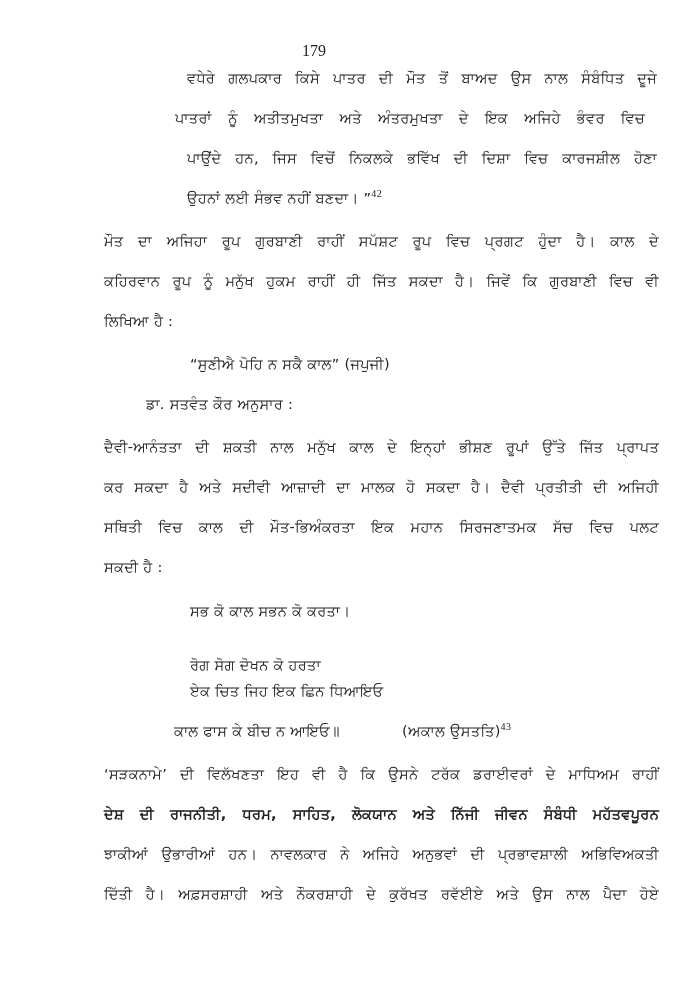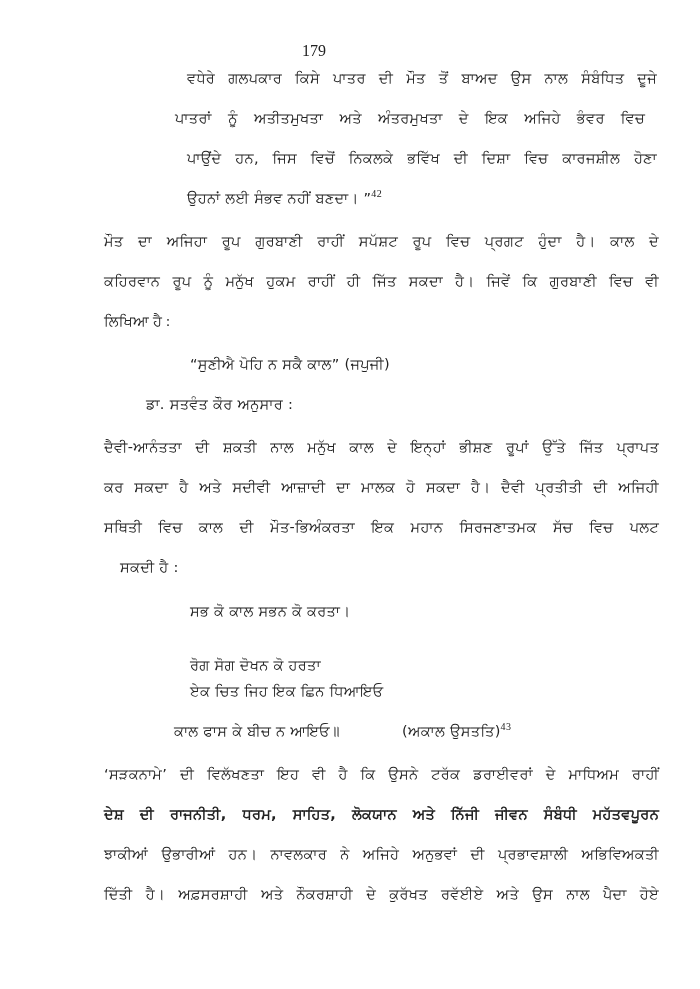--- a/index.html
+++ b/index.html
@@ -56,32 +56,32 @@
     <div class="line justify" style="top:110px; left:175px; width:470px;">ਪਾਤਰਾਂ ਨੂੰ ਅਤੀਤਮੁਖਤਾ ਅਤੇ ਅੰਤਰਮੁਖਤਾ ਦੇ ਇਕ ਅਜਿਹੇ ਭੰਵਰ ਵਿਚ</div>
     <div class="line justify" style="top:150px; left:187px; width:470px;">ਪਾਉਂਦੇ ਹਨ, ਜਿਸ ਵਿਚੋਂ ਨਿਕਲਕੇ ਭਵਿੱਖ ਦੀ ਦਿਸ਼ਾ ਵਿਚ ਕਾਰਜਸ਼ੀਲ ਹੋਣਾ</div>
     <div class="line" style="top:190px; left:187px;">
       <span>ਉਹਨਾਂ ਲਈ ਸੰਭਵ ਨਹੀਂ ਬਣਦਾ। ”</span><span class="sup">42</span>
     </div>
   </div>
 
   <div>
     <div class="line justify" style="top:233px; left:104px; width:555px;">ਮੌਤ ਦਾ ਅਜਿਹਾ ਰੂਪ ਗੁਰਬਾਣੀ ਰਾਹੀਂ ਸਪੱਸ਼ਟ ਰੂਪ ਵਿਚ ਪ੍ਰਗਟ ਹੁੰਦਾ ਹੈ। ਕਾਲ ਦੇ</div>
     <div class="line justify" style="top:273px; left:104px; width:555px;">ਕਹਿਰਵਾਨ ਰੂਪ ਨੂੰ ਮਨੁੱਖ ਹੁਕਮ ਰਾਹੀਂ ਹੀ ਜਿੱਤ ਸਕਦਾ ਹੈ। ਜਿਵੇਂ ਕਿ ਗੁਰਬਾਣੀ ਵਿਚ ਵੀ</div>
-    <div class="line" style="top:313px; left:104px;font-family:Liberation Serif, serif;">ਲਿਖਿਆ ਹੈ :</div>
+    <div class="line" style="top:313px; left:104px;">ਲਿਖਿਆ ਹੈ :</div>
   </div>
 
   <div class="line" style="top:356px; left:190px;">“ਸੁਣੀਐ ਪੋਹਿ ਨ ਸਕੈ ਕਾਲ” (ਜਪੁਜੀ)</div>
 
   <div class="line" style="top:396px; left:146px;">ਡਾ. ਸਤਵੰਤ ਕੌਰ ਅਨੁਸਾਰ :</div>
 
   <div>
     <div class="line justify" style="top:439px; left:104px; width:555px;">ਦੈਵੀ-ਆਨੰਤਤਾ ਦੀ ਸ਼ਕਤੀ ਨਾਲ ਮਨੁੱਖ ਕਾਲ ਦੇ ਇਨ੍ਹਾਂ ਭੀਸ਼ਣ ਰੂਪਾਂ ਉੱਤੇ ਜਿੱਤ ਪ੍ਰਾਪਤ</div>
     <div class="line justify" style="top:479px; left:104px; width:555px;">ਕਰ ਸਕਦਾ ਹੈ ਅਤੇ ਸਦੀਵੀ ਆਜ਼ਾਦੀ ਦਾ ਮਾਲਕ ਹੋ ਸਕਦਾ ਹੈ। ਦੈਵੀ ਪ੍ਰਤੀਤੀ ਦੀ ਅਜਿਹੀ</div>
     <div class="line justify" style="top:519px; left:104px; width:555px;">ਸਥਿਤੀ ਵਿਚ ਕਾਲ ਦੀ ਮੌਤ-ਭਿਅੰਕਰਤਾ ਇਕ ਮਹਾਨ ਸਿਰਜਣਾਤਮਕ ਸੱਚ ਵਿਚ ਪਲਟ</div>
-    <div class="line" style="top:559px; left:120px;">ਸਕਦੀ ਹੈ :</div>
+    <div class="line" style="top:559px; left:104px;">ਸਕਦੀ ਹੈ :</div>
   </div>
 
   <div>
     <div class="line" style="top:603px; left:190px;">ਸਭ ਕੋ ਕਾਲ ਸਭਨ ਕੋ ਕਰਤਾ।</div>
     <div class="line" style="top:657px; left:190px;">ਰੋਗ ਸੋਗ ਦੋਖਨ ਕੋ ਹਰਤਾ</div>
     <div class="line" style="top:683px; left:190px;">ਏਕ ਚਿਤ ਜਿਹ ਇਕ ਛਿਨ ਧਿਆਇਓ</div>
     <div class="line" style="top:723px; left:174px;">ਕਾਲ ਫਾਸ ਕੇ ਬੀਚ ਨ ਆਇਓ॥</div>
     <div class="line" style="top:723px; left:402px;text-align:center;">
       <span>(ਅਕਾਲ ਉਸਤਤਿ)</span><span class="sup">43</span>
     </div>

